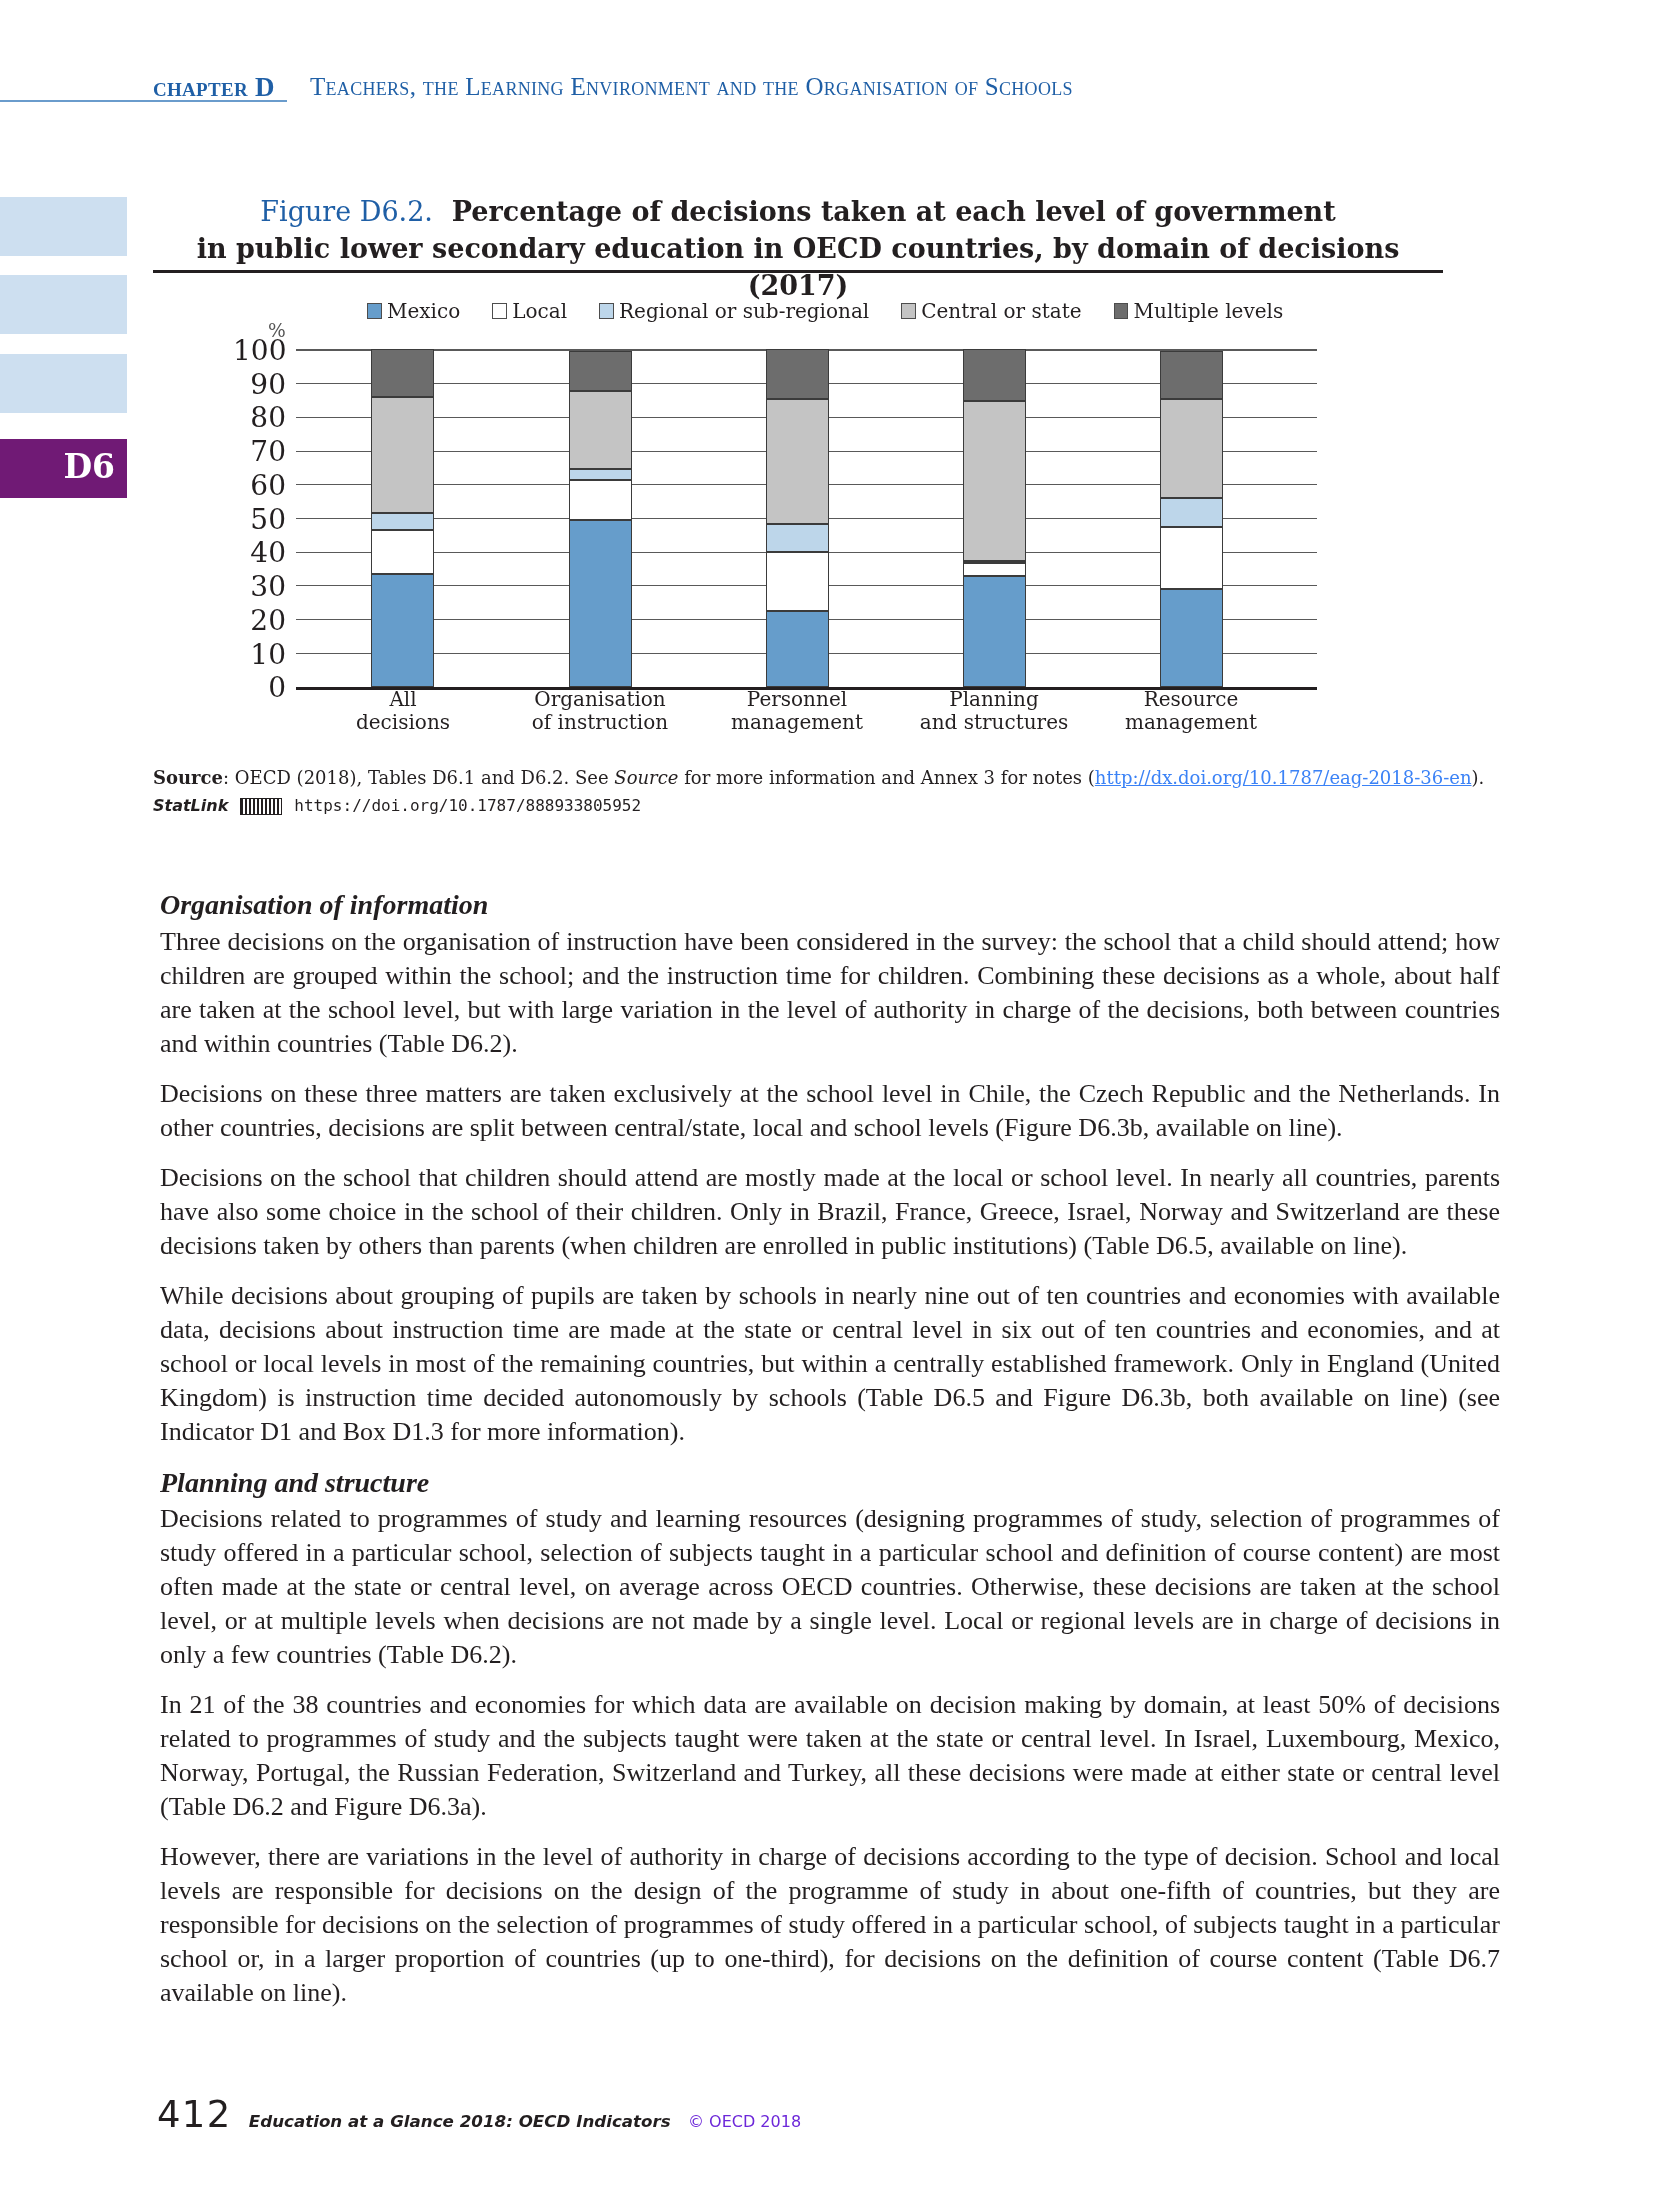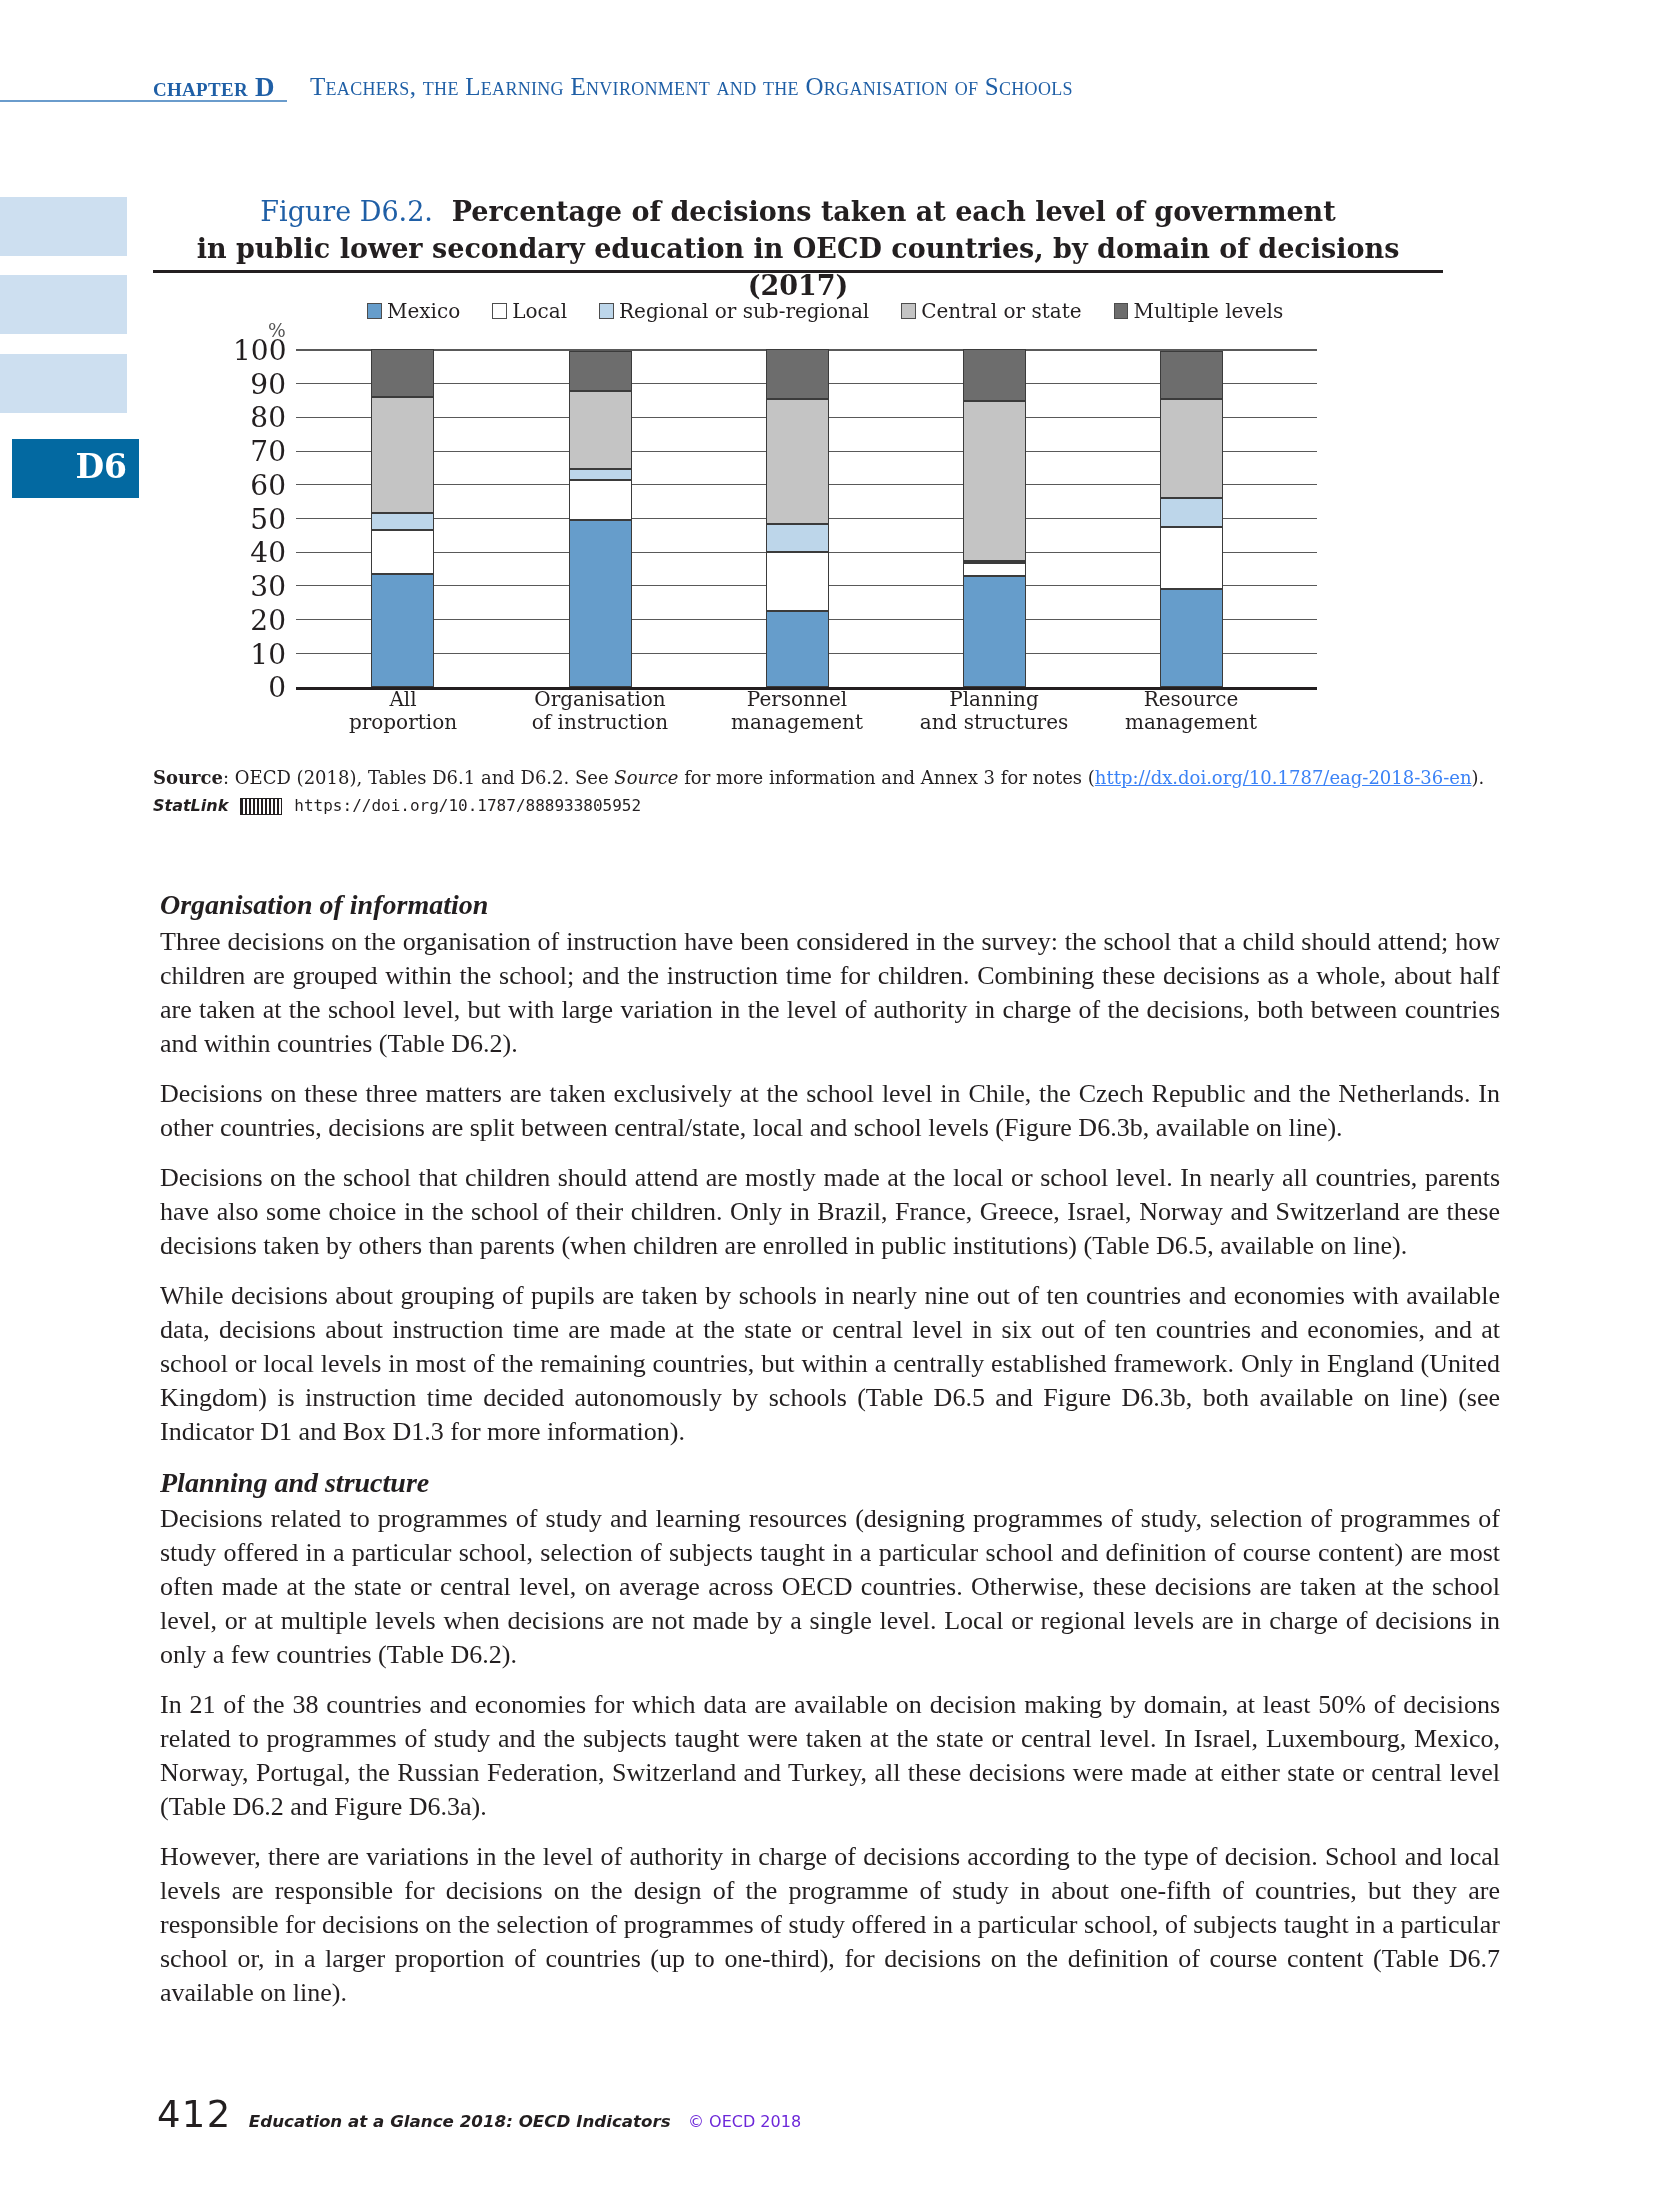--- a/index.html
+++ b/index.html
@@ -6,21 +6,21 @@
   body { width:1654px; height:2205px; position:relative; overflow:hidden; font-family:"DejaVu Serif", serif; color:#231f20; }
 
   
   .chapter-header { position:absolute; left:0; top:72px; width:1267px; height:33px; }
   .chapter-rule { position:absolute; left:0; top:28px; width:287px; height:2px; background:#6a9ccc; }
   .chapter-label { position:absolute; left:153px; top:0; font-family:"Liberation Serif", serif; font-weight:bold; font-size:27px; color:#1f5fa6; letter-spacing:0.3px; font-variant:small-caps; }
   .chapter-title { position:absolute; left:310px; top:1.3px; font-family:"Liberation Serif", serif; font-size:25px; color:#1f5fa6; font-variant:small-caps; letter-spacing:0.3px; white-space:nowrap; }
 
   
   .side-tab { position:absolute; left:0; width:127px; background:#cddff0; }
-  .side-tab.active { background:#0369a1; color:#fff;margin-left:12px; }
+  .side-tab.active { background:#701a75; color:#fff; }
   .side-tab .tab-label { position:absolute; right:12px; top:8px; font-family:"DejaVu Serif", serif; font-weight:bold; font-size:33px; color:#fff; }
 
   
   .fig-title { position:absolute; left:153px; top:193px; width:1290px; text-align:center; font-size:27px; font-weight:bold; line-height:37px; }
   .fig-title .fig-num { color:#1f5fa6; font-weight:normal; }
   .fig-rule { position:absolute; left:153px; top:270px; width:1290px; height:2.7px; background:#231f20; }
 
   
   .legend { position:absolute; left:367px; top:297px; height:27px; display:flex; gap:32px; font-size:20px; white-space:nowrap; }
   .legend-item { display:flex; align-items:center; gap:5.3px; }
@@ -159,21 +159,21 @@
         <div class="seg" style="height: 98px; background: rgb(102, 157, 203);"></div>
         <div class="seg" style="height: 62px; background: rgb(255, 255, 255);"></div>
         <div class="seg" style="height: 29px; background: rgb(189, 214, 234);"></div>
         <div class="seg" style="height: 99px; background: rgb(196, 196, 196);"></div>
         <div class="seg" style="height: 48px; background: rgb(109, 109, 109);"></div>
       </div>
     </div>
   <div id="xlabels">
       <div class="xlabel" style="left: 83px;">
         <div>All</div>
-        <div>proportion</div>
+        <div>decisions</div>
       </div>
       <div class="xlabel" style="left: 280px;">
         <div>Organisation</div>
         <div>of instruction</div>
       </div>
       <div class="xlabel" style="left: 477px;">
         <div>Personnel</div>
         <div>management</div>
       </div>
       <div class="xlabel" style="left: 674px;">

